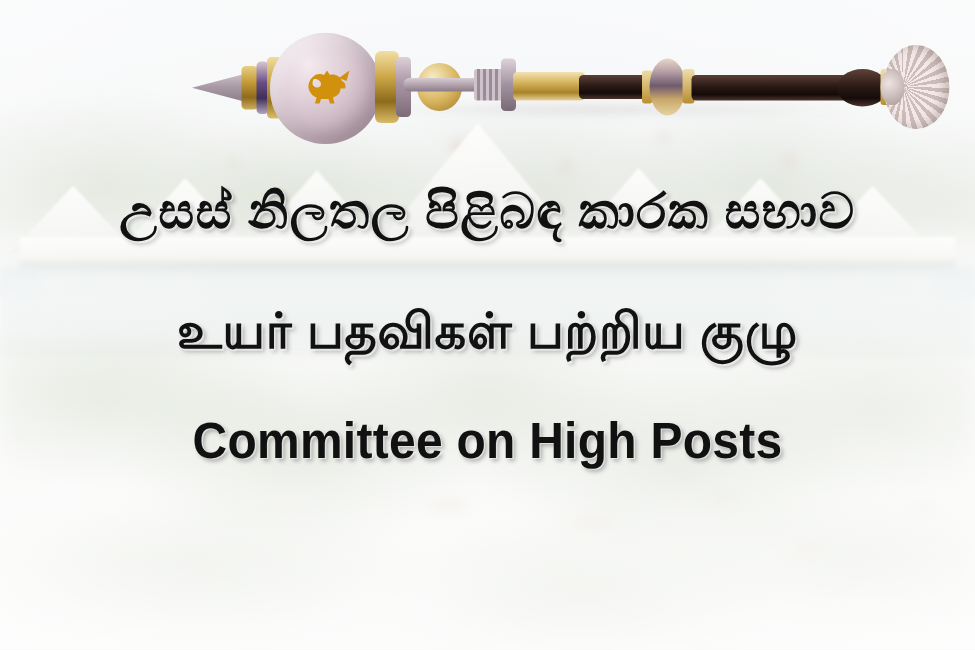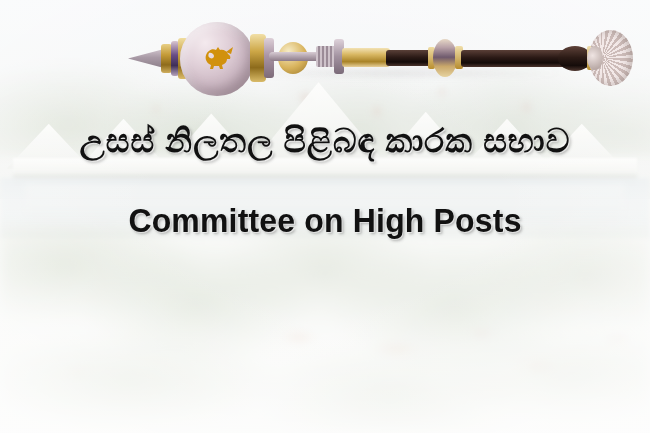--- a/index.html
+++ b/index.html
@@ -516,16 +516,17 @@
     <div class="mace-shaft2"></div>
     <div class="mace-swell"></div>
     <div class="mace-ring3"></div>
 
     <div class="mace-endcap"></div>
     <div class="mace-endcap-core"></div>
   </div>
 
   <div class="titles">
     <div class="title-line title-sinhala">උසස් නිලතල පිළිබඳ කාරක සභාව</div>
+    <div class="title-line title-tamil">உயர் பதவிகள் பற்றிய குழு</div>
     <div class="title-line title-english">Committee on High Posts</div>
   </div>
 
 </div>
 
 </body></html>

